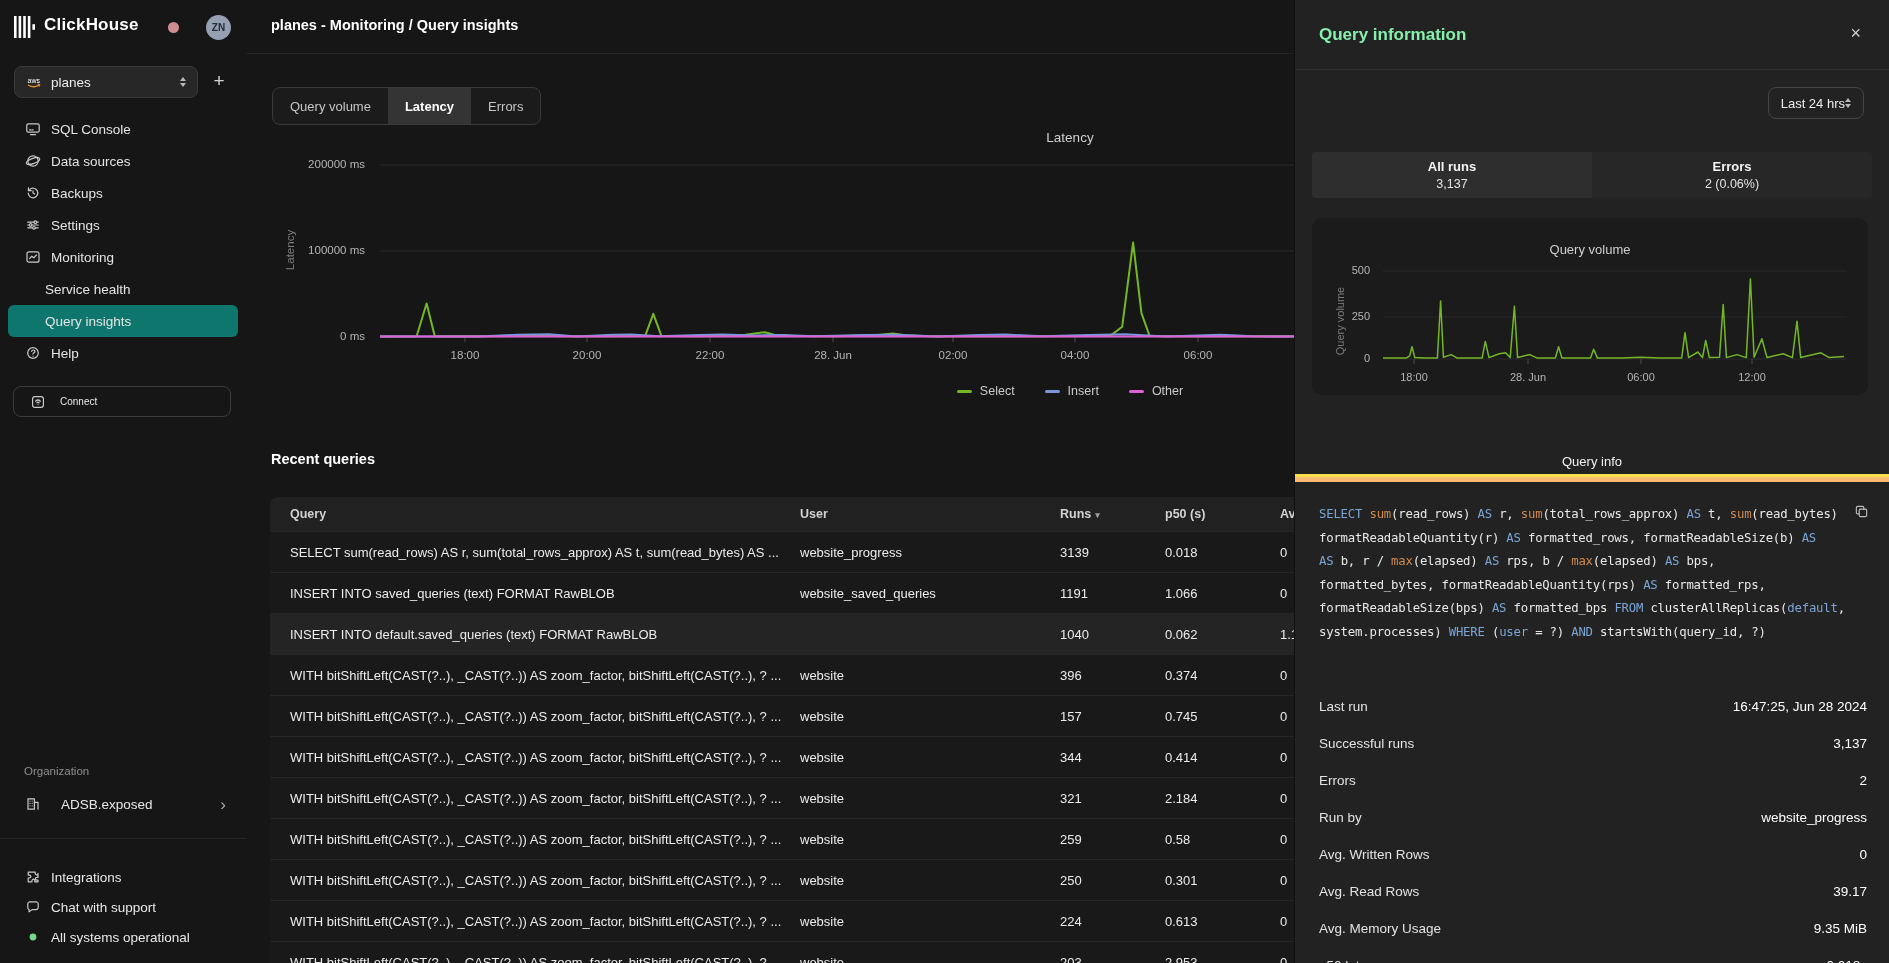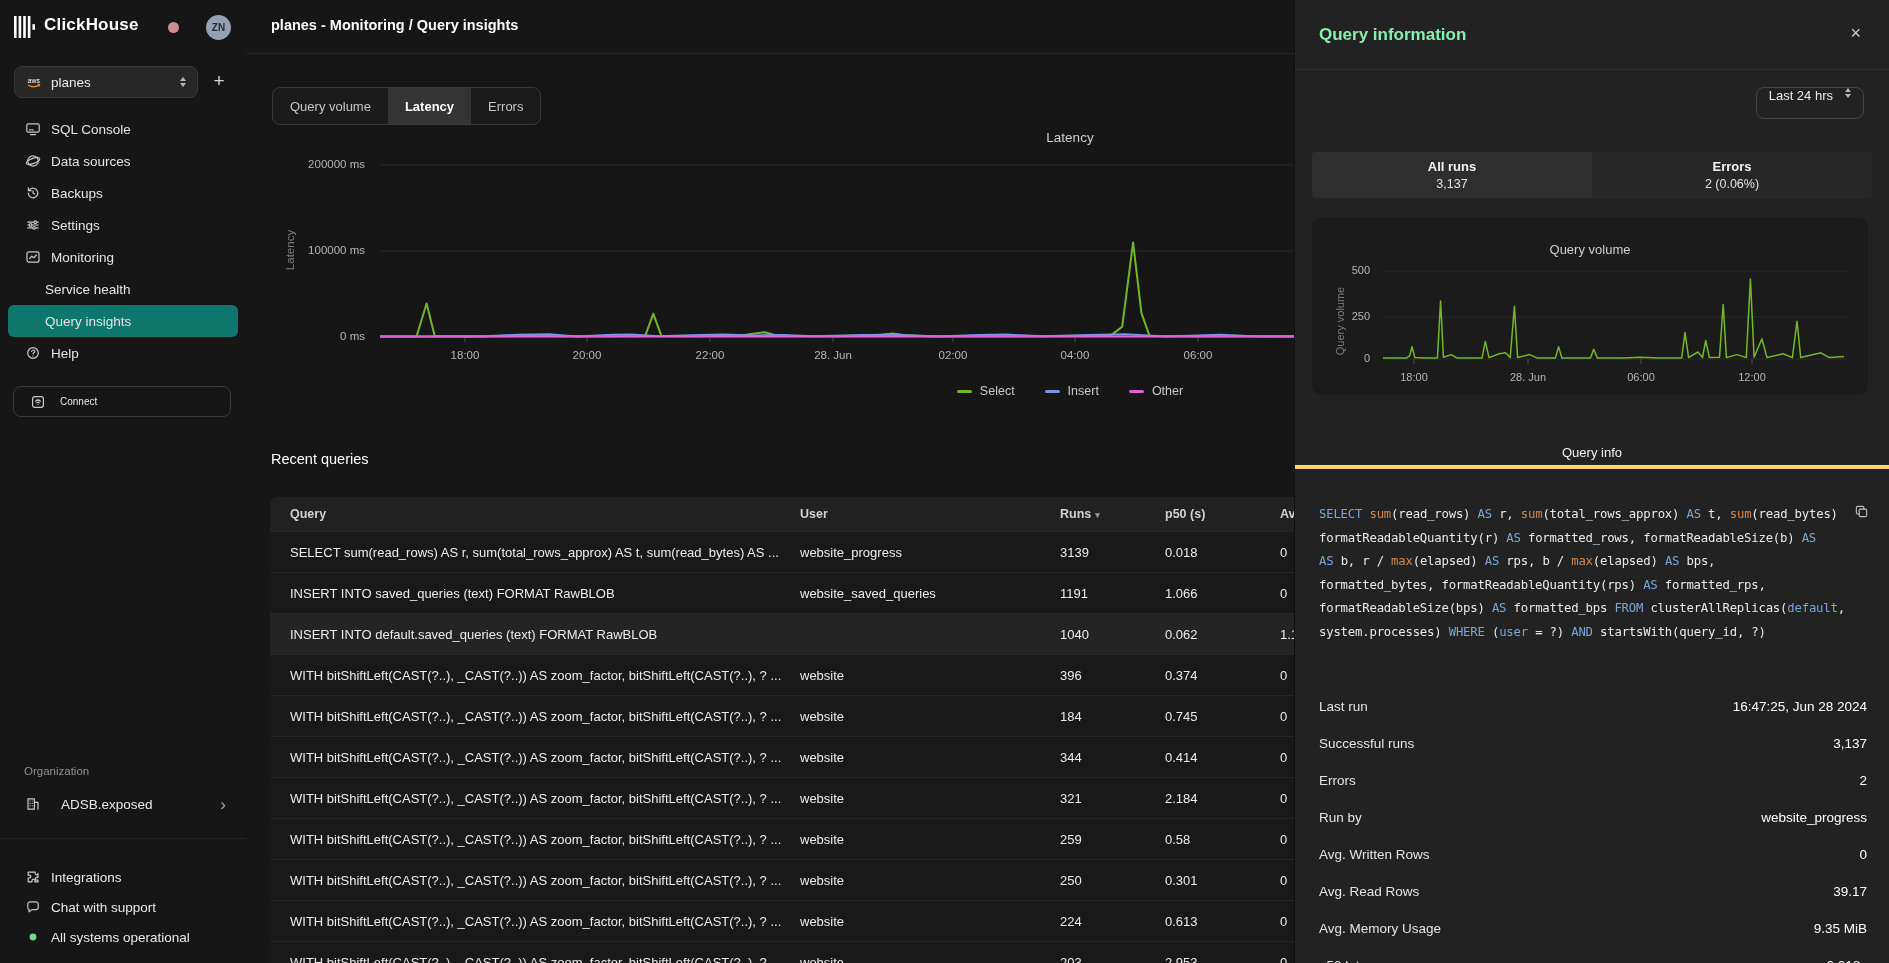--- a/index.html
+++ b/index.html
@@ -45,48 +45,48 @@
   .tab.active{background:#343434;color:#fff;font-weight:700;}
   .chart-title{position:absolute;left:574px;top:130px;width:500px;text-align:center;font-size:13.5px;color:#cfcfcf;}
   .lat-ylab{position:absolute;left:-31px;top:244px;width:150px;text-align:center;font-size:11.5px;color:#7d7d7d;transform:rotate(-90deg);}
   .ytick{position:absolute;left:19px;width:100px;text-align:right;font-size:11.5px;color:#b5b5b5;}
   #lat-svg{position:absolute;left:134px;top:130px;}
   .xtick{position:absolute;top:349px;width:90px;text-align:center;font-size:11.5px;color:#b5b5b5;}
   #legend{position:absolute;left:574px;top:384px;width:500px;display:flex;justify-content:center;gap:30px;
         align-items:center;font-size:12.5px;color:#c9c9c9;}
   .leg-item{display:flex;align-items:center;cursor:pointer;}
   .leg-dash{width:15px;height:3px;border-radius:2px;display:inline-block;margin-right:8px;}
-  .rq-title{position:absolute;left:25px;top:451px;font-size:14.5px;font-weight:400;color:#fff;}
+  .rq-title{position:absolute;left:25px;top:451px;font-size:14.5px;font-weight:700;color:#fff;}
   .rq-table{position:absolute;left:24px;top:497px;width:1200px;font-size:13px;}
   .rq-head{display:flex;height:34px;background:#212121;border-radius:8px 8px 0 0;align-items:center;color:#d2d2d2;
         font-size:12.5px;font-weight:600;}
   .rq-row{display:flex;height:40px;align-items:center;border-top:1px solid #262626;background:#191919;color:#ececec;cursor:pointer;}
   .rq-row.hl{background:#242424;}
   .c0{width:530px;padding-left:20px;box-sizing:border-box;white-space:nowrap;overflow:hidden;text-overflow:ellipsis;}
   .c1{width:260px;}.c2{width:105px;}.c3{width:115px;}.c4{flex:1;}
   .sort-glyph{font-size:9px;color:#9a9a9a;margin-left:4px;}
   
   #panel{position:absolute;left:1294px;top:0;width:595px;height:963px;background:#222222;border-left:1px solid #101010;box-sizing:border-box;}
   .p-title{position:absolute;left:24px;top:25px;font-size:17px;font-weight:700;color:#86efac;}
   .p-close{position:absolute;right:22px;top:22px;font-size:18px;color:#cfcfcf;background:none;border:none;font-family:inherit;cursor:pointer;}
   .p-divider{position:absolute;left:0;top:69px;width:100%;height:1px;background:#2e2e2e;}
   .time-select{position:absolute;right:25px;top:87px;height:30px;border:1px solid #454545;border-radius:8px;display:flex;
-        align-items:flex-start;gap:12px;padding:0 12px;font-size:13px;color:#ececec;cursor:pointer;}
+        align-items:center;gap:0;padding:0 12px;font-size:13px;color:#ececec;cursor:pointer;}
   .sum-tabs{position:absolute;left:17px;right:17px;top:152px;height:46px;display:flex;border-radius:4px;overflow:hidden;}
   .sum-tab{flex:1;display:flex;flex-direction:column;align-items:center;justify-content:center;gap:3px;background:#272727;cursor:pointer;}
   .sum-tab.active{background:#2e2e2e;}
   .sum-label{font-size:13px;font-weight:700;color:#f3f3f3;}
   .sum-value{font-size:12.5px;color:#e2e2e2;}
   .vol-card{position:absolute;left:17px;top:218px;width:556px;height:177px;background:#1b1b1b;border-radius:10px;}
   .vol-title{position:absolute;left:128px;top:24px;width:300px;text-align:center;font-size:13px;color:#cfcfcf;}
   .vol-ylab{position:absolute;left:-47px;top:97px;width:150px;text-align:center;font-size:11px;color:#7d7d7d;transform:rotate(-90deg);}
   .vol-ytick{position:absolute;left:20px;width:38px;text-align:right;font-size:11px;color:#b5b5b5;}
   #vol-svg{position:absolute;left:71px;top:0;}
   .vxtick{position:absolute;top:153px;width:80px;text-align:center;font-size:11px;color:#b5b5b5;}
-  .info-tabs{position:absolute;left:0;right:0;top:437px;height:31px;display:flex;border-bottom:1px solid #fdba74;}
+  .info-tabs{position:absolute;left:0;right:0;top:446px;height:31px;display:flex;border-bottom:5px solid #fdba74;}
   .info-tab{flex:1;display:flex;align-items:center;justify-content:center;font-size:13px;color:#9e9e9e;cursor:pointer;}
   .info-tab.active{color:#f2f2f2;box-shadow:inset 0 -3px 0 #f5e14a;}
   .sql{position:absolute;left:24px;top:503px;width:545px;font-family:"DejaVu Sans Mono",monospace;font-size:12.3px;
         line-height:23.5px;letter-spacing:-0.2px;}
   .tok-k{color:#7aa5d6;}.tok-f{color:#d08a4e;}.tok-t{color:#e9e9e9;}
   .copy-btn{position:absolute;right:20px;top:504px;background:none;border:none;cursor:pointer;padding:0;}
   .copy-btn svg{width:15px;height:15px;stroke:#bdbdbd;fill:none;stroke-width:1.2;stroke-linecap:round;stroke-linejoin:round;}
   #stats{position:absolute;left:24px;right:22px;top:688px;}
   .stat-row{height:37px;display:flex;align-items:center;justify-content:space-between;font-size:13.5px;}
   .stat-label{color:#e3e3e3;}
@@ -338,21 +338,21 @@
           <div class="rq-row">
             <div class="c0">WITH bitShiftLeft(CAST(?..), _CAST(?..)) AS zoom_factor, bitShiftLeft(CAST(?..), ? ...</div>
             <div class="c1">website</div>
             <div class="c2">396</div>
             <div class="c3">0.374</div>
             <div class="c4">0</div>
           </div>
           <div class="rq-row">
             <div class="c0">WITH bitShiftLeft(CAST(?..), _CAST(?..)) AS zoom_factor, bitShiftLeft(CAST(?..), ? ...</div>
             <div class="c1">website</div>
-            <div class="c2">184</div>
+            <div class="c2">157</div>
             <div class="c3">0.745</div>
             <div class="c4">0</div>
           </div>
           <div class="rq-row">
             <div class="c0">WITH bitShiftLeft(CAST(?..), _CAST(?..)) AS zoom_factor, bitShiftLeft(CAST(?..), ? ...</div>
             <div class="c1">website</div>
             <div class="c2">344</div>
             <div class="c3">0.414</div>
             <div class="c4">0</div>
           </div>

